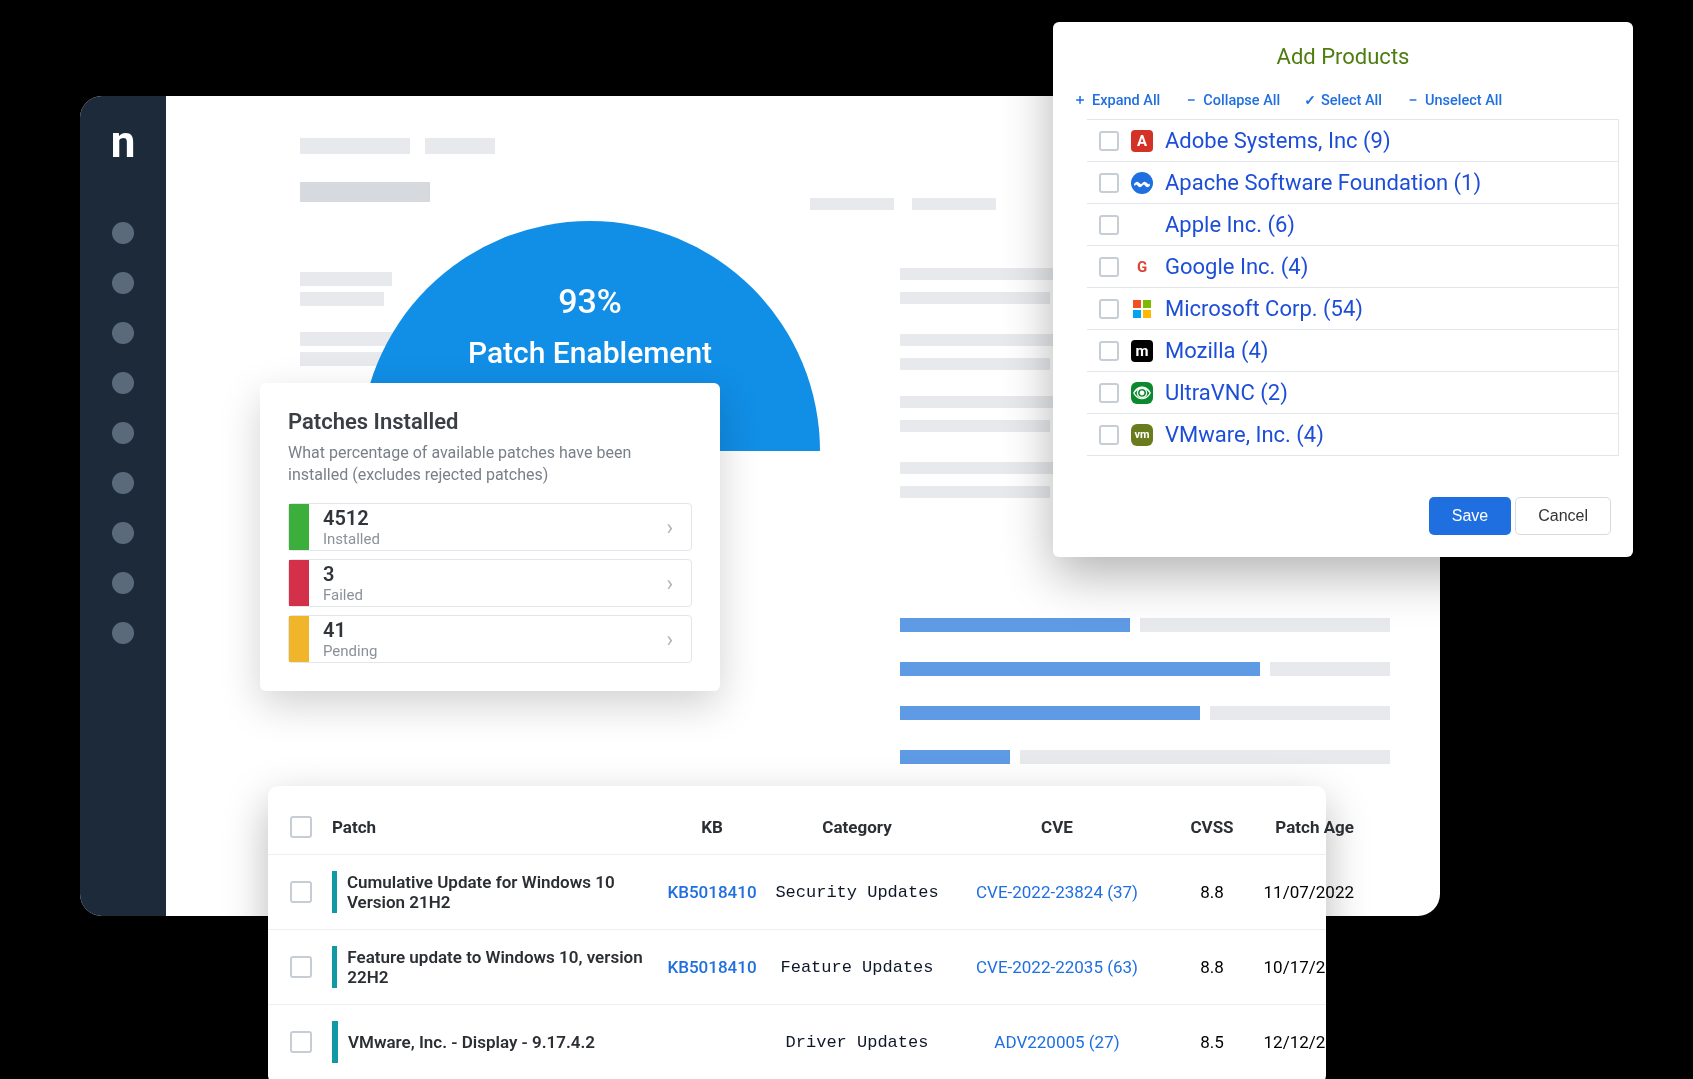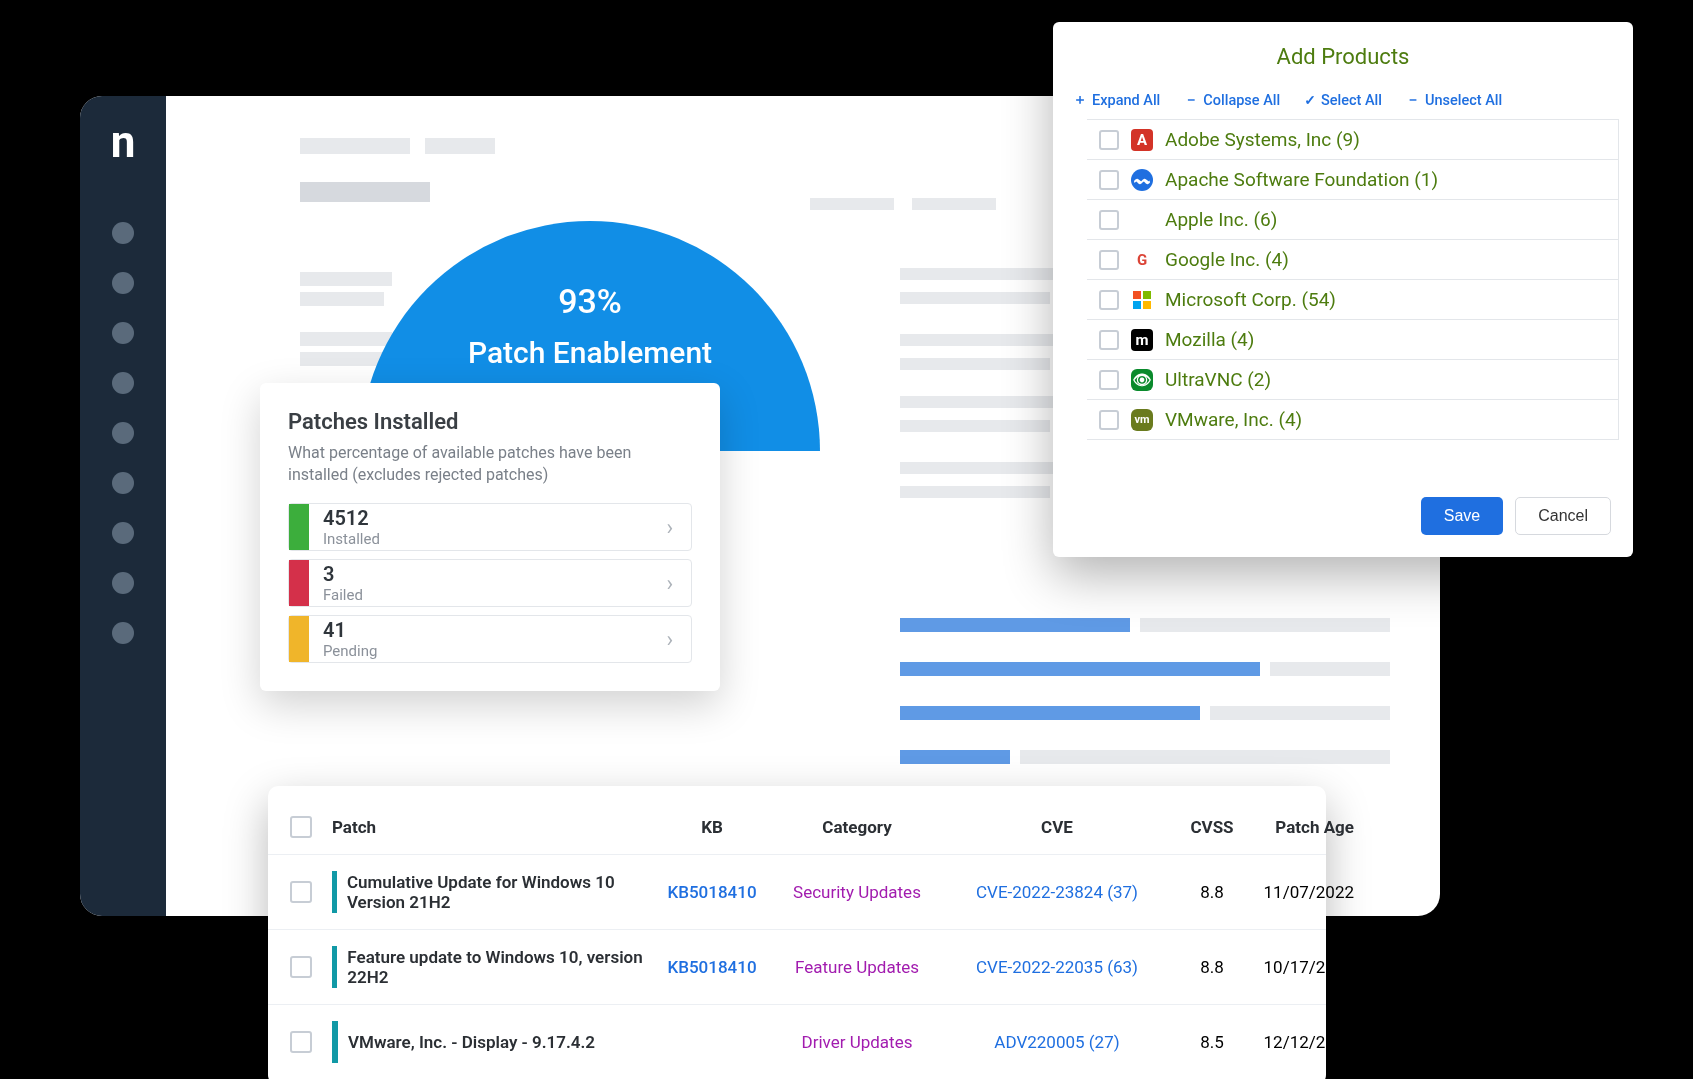--- a/index.html
+++ b/index.html
@@ -138,23 +138,23 @@
   .tree-item + .tree-item{ border-top:none;}
   .tree-item input[type=checkbox]{
     width:20px; height:20px; appearance:none;
     border:2px solid #c7cdd5; border-radius:3px;
   }
   .vendor-ico{
     width:22px; height:22px; border-radius:4px;
     display:flex; align-items:center; justify-content:center;
     font-size:15px; font-weight:700; color:#fff;
   }
-  .tree-item .name{ font-size:19px; color:#4d7c0f;}
+  .tree-item .name{ font-size:22px; color:#1d4ed8;}
   .modal-footer{
-    display:flex; justify-content:flex-end; gap:12px;
+    display:flex; justify-content:flex-end; gap:4px;
     padding:18px 22px 22px;
   }
   .btn{ padding:9px 22px; border-radius:5px; font-size:16px; cursor:pointer; border:1px solid transparent;}
   .btn.primary{ background:#1f6fe0; color:#fff;}
   .btn.secondary{ background:#fff; color:#333; border-color:#d6d9de;}
 
   
   .patch-table{
     position:absolute;
     left:268px; top:786px;
@@ -169,21 +169,21 @@
     grid-template-columns: 54px 320px 120px 170px 230px 80px 120px;
     align-items:center;
     padding:16px 10px;
   }
   .pt-head{ font-weight:700; font-size:17px; color:#2b2f34;}
   .pt-row{ border-top:1px solid #eceff3; font-size:17px;}
   .pt-row .title-wrap{ display:flex; align-items:center; gap:10px; font-weight:600; color:#2b2f34;}
   .pt-row .sidebar-mark{width:6px; height:42px; background:#1199a6; display:inline-block;}
   .pt-row .kb{ color:#1f6fe0; font-weight:500;}
   .pt-row .cve{ color:#1f6fe0;}
-  .pt-row .cat{ color:#a21caf;}
+  .pt-row .cat{ color:#0f172a;font-family:Liberation Mono, monospace;}
   .pt-row input[type=checkbox], .pt-head input[type=checkbox]{
     width:22px;height:22px;appearance:none;border:2px solid #c7cdd5;border-radius:3px;margin-left:12px;
   }
   .pt-head .c,.pt-row .c{justify-self:center;}
   .pt-head .r,.pt-row .r{justify-self:end; padding-right:18px;}
 </style>
 </head>
 <body>
 
 <div class="dashboard">

